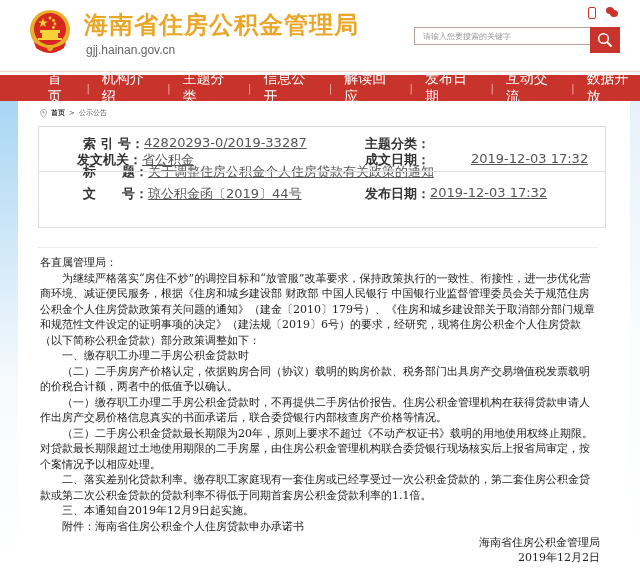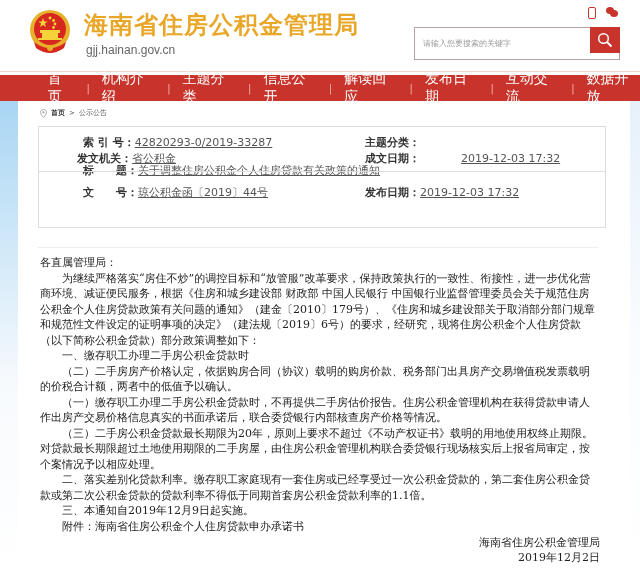--- a/index.html
+++ b/index.html
@@ -5,33 +5,33 @@
   * { margin:0; padding:0; box-sizing:border-box; }
   body { width:640px; height:572px; overflow:hidden; background:#fff; font-family:"DejaVu Sans", sans-serif; position:relative; }
   .header { position:absolute; left:0; top:0; width:640px; height:72px; background:#fff; border-bottom:1px solid #f4d2c8; }
   .emblem { position:absolute; left:28px; top:8px; width:44px; height:48px; }
   .site-title { position:absolute; left:84px; top:9px; font-size:24px; font-weight:bold; color:#e9a72a; letter-spacing:1px; font-family:"DejaVu Sans", sans-serif; }
   .site-url { position:absolute; left:86px; top:43px; font-size:12px; color:#666; font-family:"Liberation Sans", sans-serif; }
   .top-icons { position:absolute; left:588px; top:7px; display:flex; gap:10px; }
   .phone-icon { width:8px; height:12px; border:1.5px solid #c8342c; border-radius:2px; }
   .wechat-icon { width:12px; height:10px; position:relative; }
   .wechat-icon span { position:absolute; background:#c8342c; border-radius:50%; }
-  .search-box { position:absolute; left:414px; top:27px; width:206px; height:33px; border:1px solid #b9a0a0; background:#fff; display:flex; }
+  .search-box { position:absolute; left:414px; top:27px; width:206px; height:18px; border:1px solid #b9a0a0; background:#fff; display:flex; }
   .search-input { flex:1; border:none; outline:none; font-size:8px; color:#999; padding-left:8px; background:transparent; font-family:"DejaVu Sans", sans-serif; }
   .search-input::placeholder { color:#9a9a9a; }
   .search-btn { width:30px; height:26px; margin-top:-1px; margin-right:-1px; background:#c8342c; display:flex; align-items:center; justify-content:center; }
   .nav { position:absolute; left:0; top:75px; width:640px; height:26px; background:#c8342c; display:flex; align-items:center; }
   .nav-item { color:#fff; font-size:14px; display:flex; align-items:center; }
   .nav-sep { color:#f2b0aa; font-size:10px; margin:0 12px; }
   .side-left { position:absolute; left:0; top:101px; width:18px; height:471px; background:linear-gradient(#a9d6f4, #f7fafd 60%, #ffffff); }
   .side-right { position:absolute; left:630px; top:101px; width:10px; height:471px; background:linear-gradient(#e6f1fa, #fafcfe 50%, #fff); }
   .breadcrumb { position:absolute; left:40px; top:108px; font-size:7px; color:#555; display:flex; align-items:center; gap:4px; }
   .bc-home { font-weight:bold; color:#333; }
   .info-box { position:absolute; left:38px; top:126px; width:568px; height:102px; border:1px solid #ddd; background:#fff; }
-  .info-row { position:absolute; font-size:11px; color:#333; display:flex;align-items:center; }
+  .info-row { position:absolute; font-size:13px; color:#333; display:flex; }
   .info-label { font-weight:bold; color:#333; }
   .info-val { color:#555;text-decoration:underline; }
   .info-divider { position:absolute; left:0; top:44px; width:566px; height:1px; background:#ddd; }
   .content-divider { position:absolute; left:38px; top:247px; width:560px; height:1px; background:#eee; }
   .doc { position:absolute; left:40px; top:255px; width:560px; font-family:"DejaVu Serif", serif; font-size:11px; line-height:15.5px; color:#222; }
   .doc p { margin:0; }
   .indent { text-indent:22px; }
   .attach { margin-top:10px; padding-left:22px; }
   .sign { position:absolute; right:40px; top:535px; text-align:right; font-family:"DejaVu Serif", serif; font-size:11px; line-height:15px; color:#222; }
 </style>

